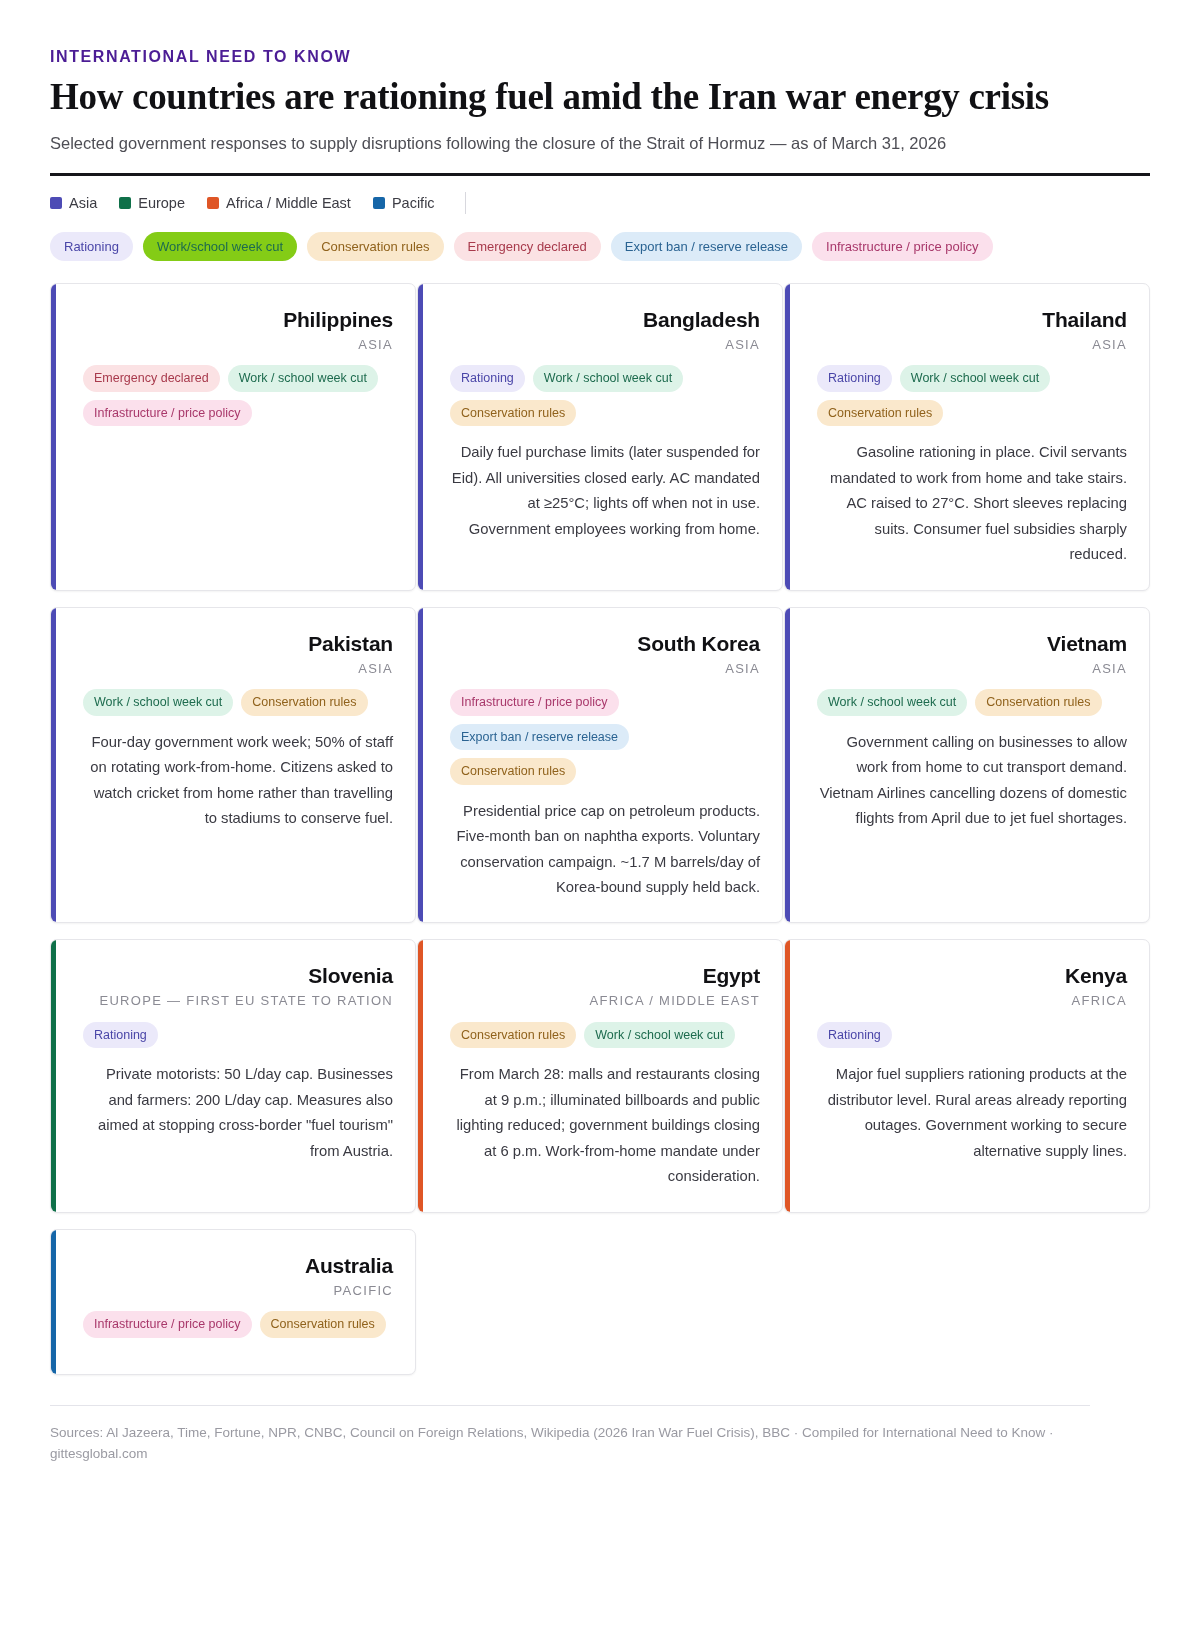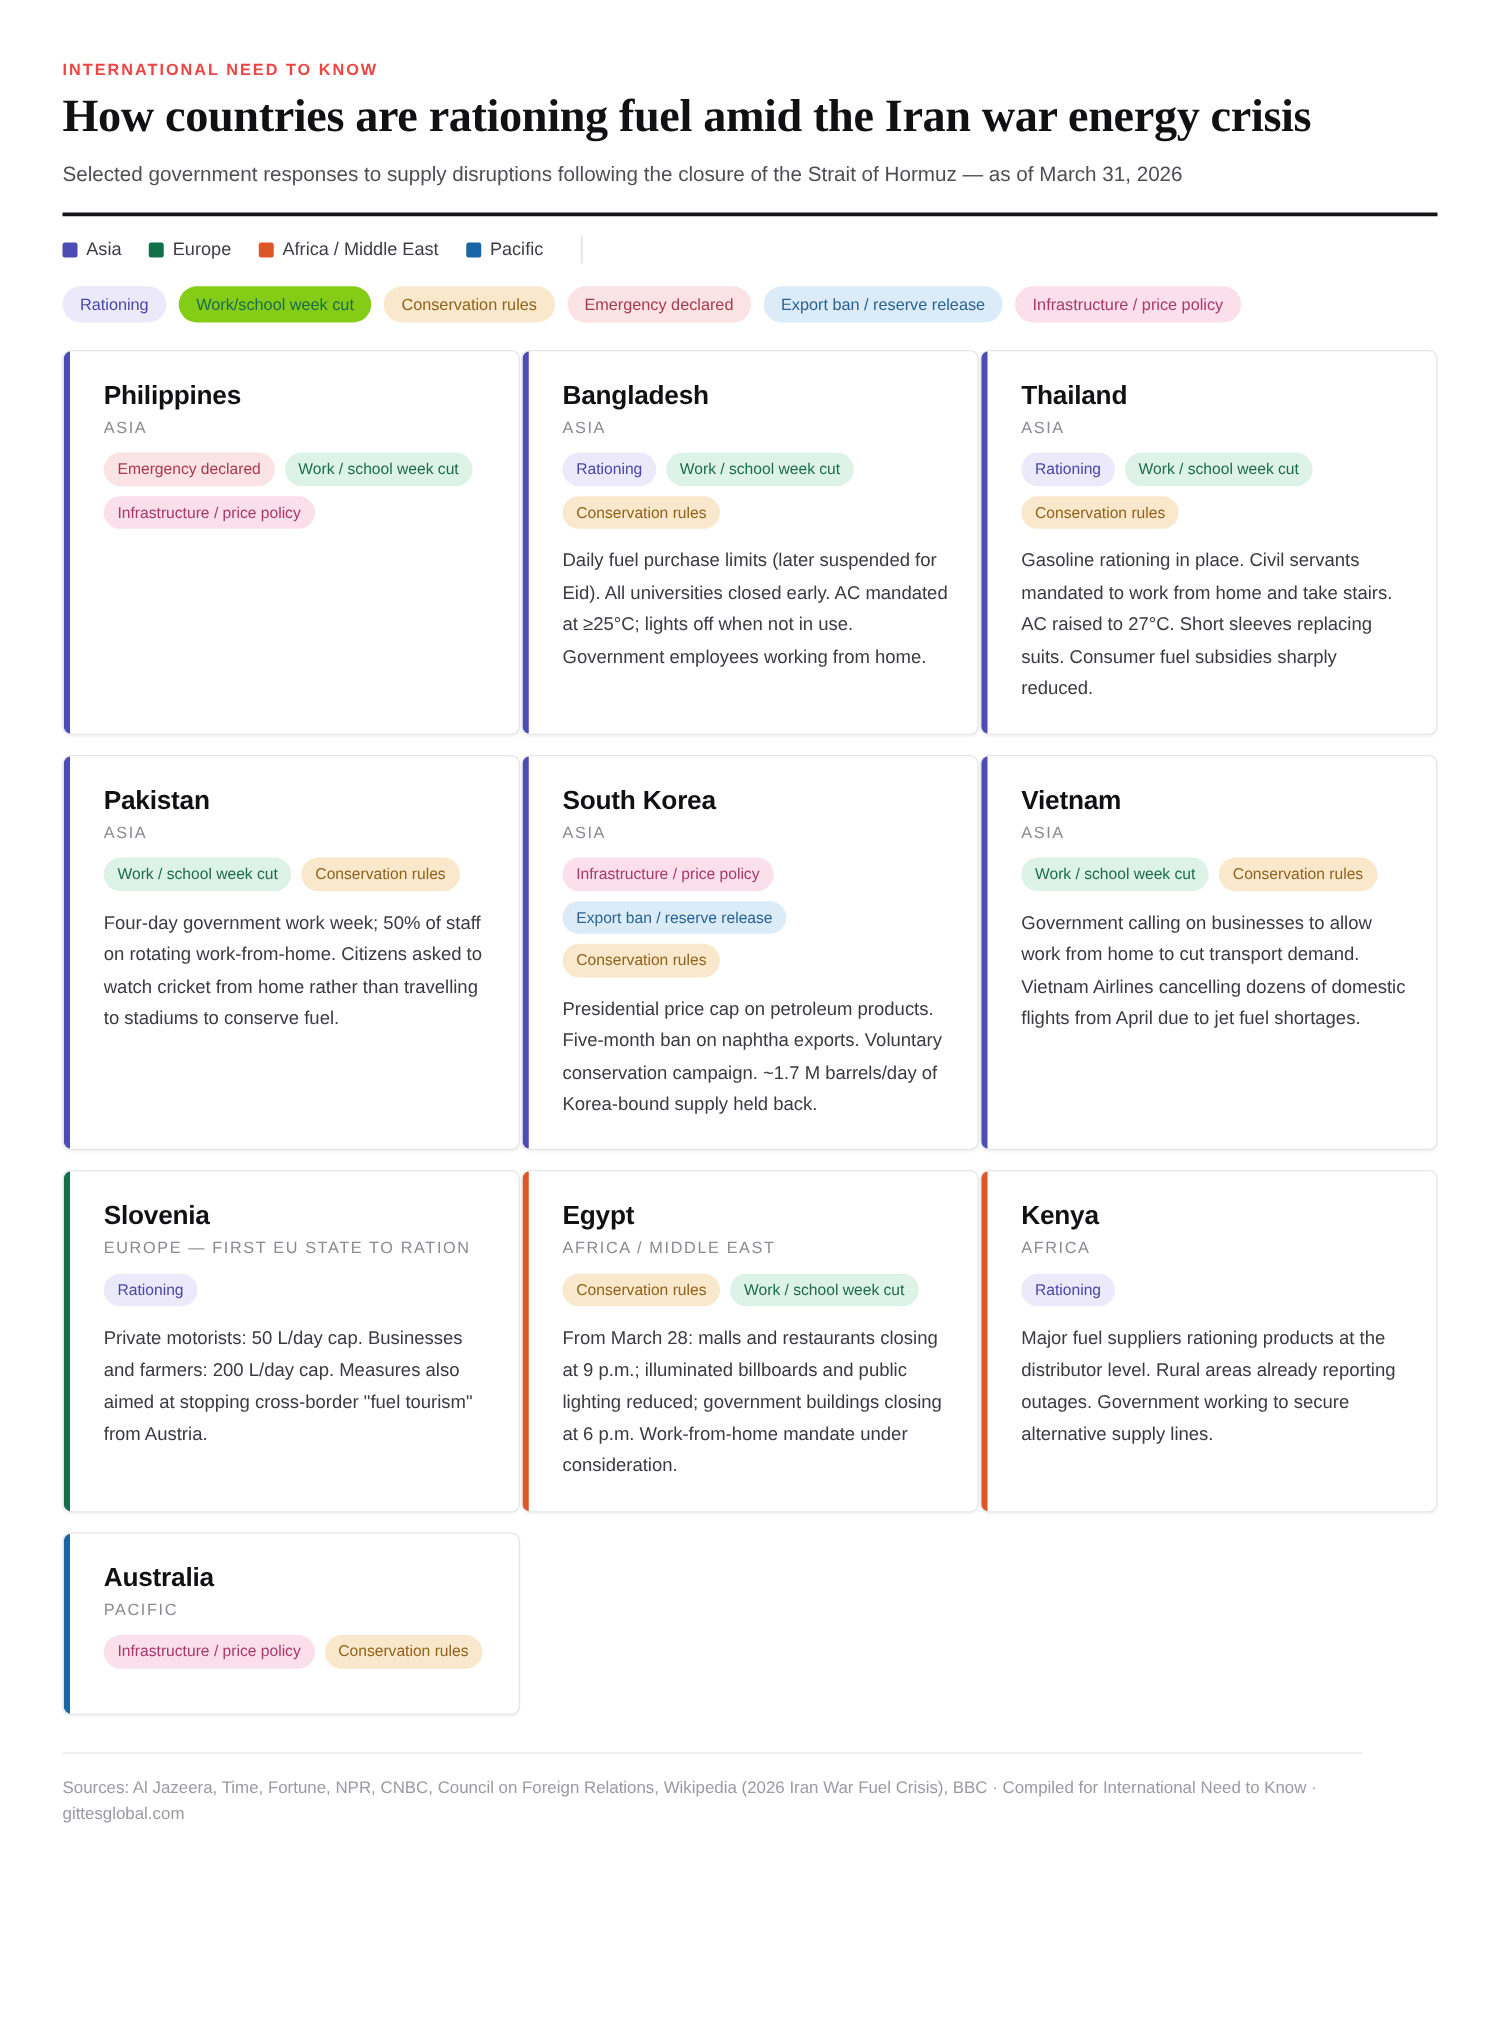--- a/index.html
+++ b/index.html
@@ -14,24 +14,24 @@
     color: #1a1a1a;
     -webkit-font-smoothing: antialiased;
   }
   .page {
     width: 1200px;
     padding: 40px 50px 0 50px;
   }
 
   
   .kicker {
-    font-size: 13px;
+    font-size: 16px;
     letter-spacing: 1.6px;
     font-weight: 700;
-    color: #ef4444;
+    color: #4c1d95;
     text-transform: uppercase;
     margin: 8px 0 10px 0;
   }
   .headline {
     font-family: "Liberation Serif", serif;
     font-size: 37px;
     font-weight: 700;
     line-height: 1.13;
     letter-spacing: -0.3px;
     color: #111114;
@@ -93,20 +93,21 @@
     border-radius: 999px;
     white-space: nowrap;
   }
 
   
   .grid {
     display: grid;
     grid-template-columns: repeat(3, 1fr);
     gap: 16px 1px;
     align-items: stretch;
+    text-align: right;
   }
   .card {
     position: relative;
     background: #ffffff;
     border: 1px solid #e6e6ea;
     border-radius: 7px;
     padding: 24px 22px 22px 32px;
     box-shadow: 0 1px 2px rgba(16,16,24,0.05);
     overflow: hidden;
   }

